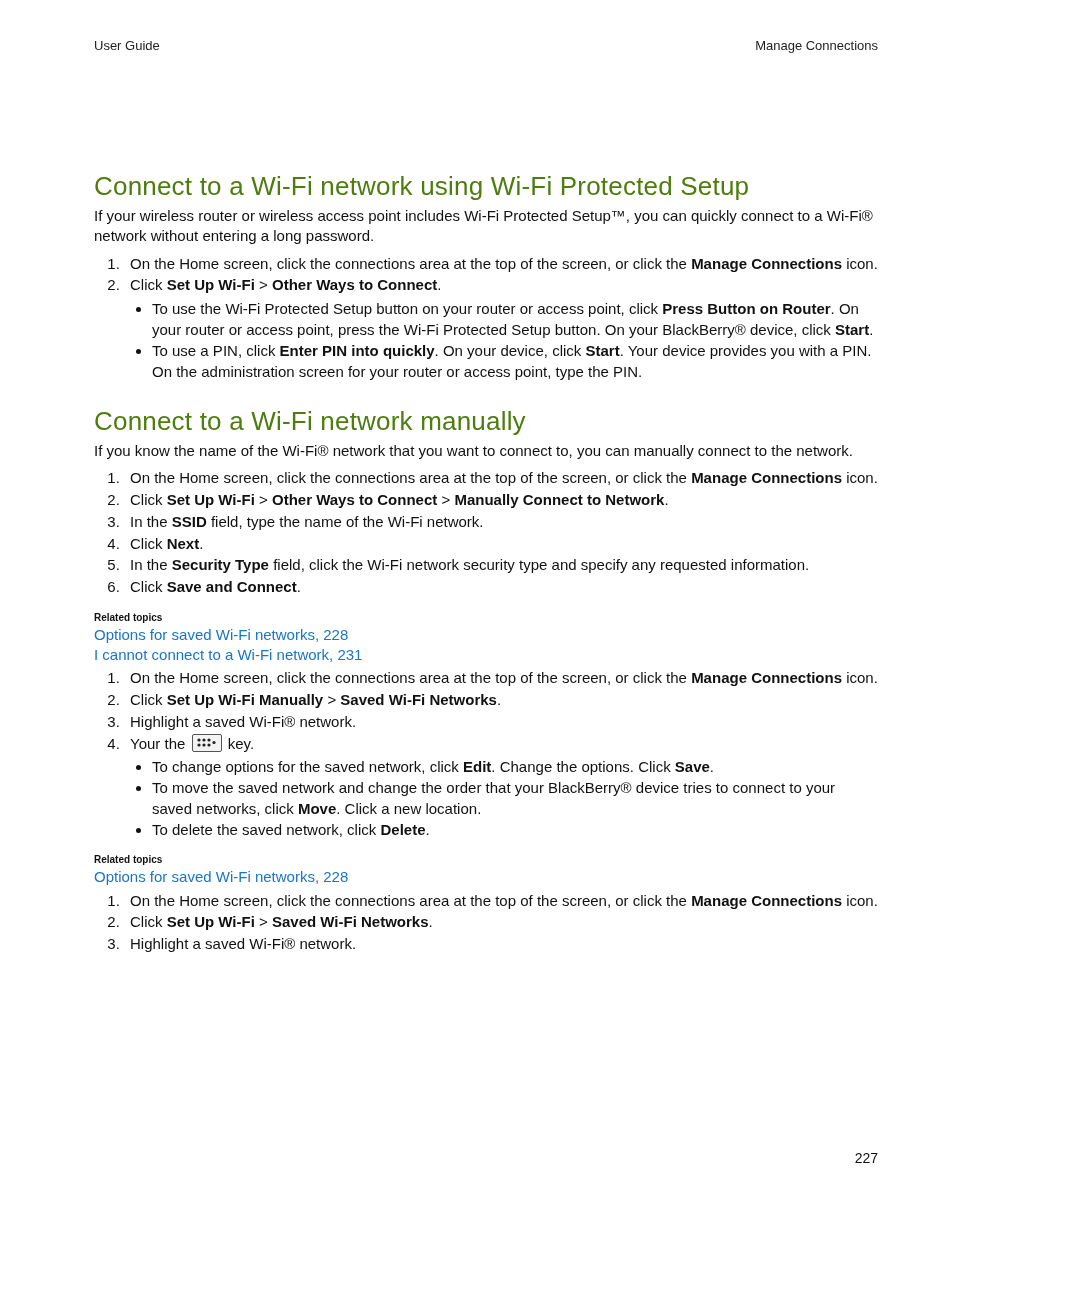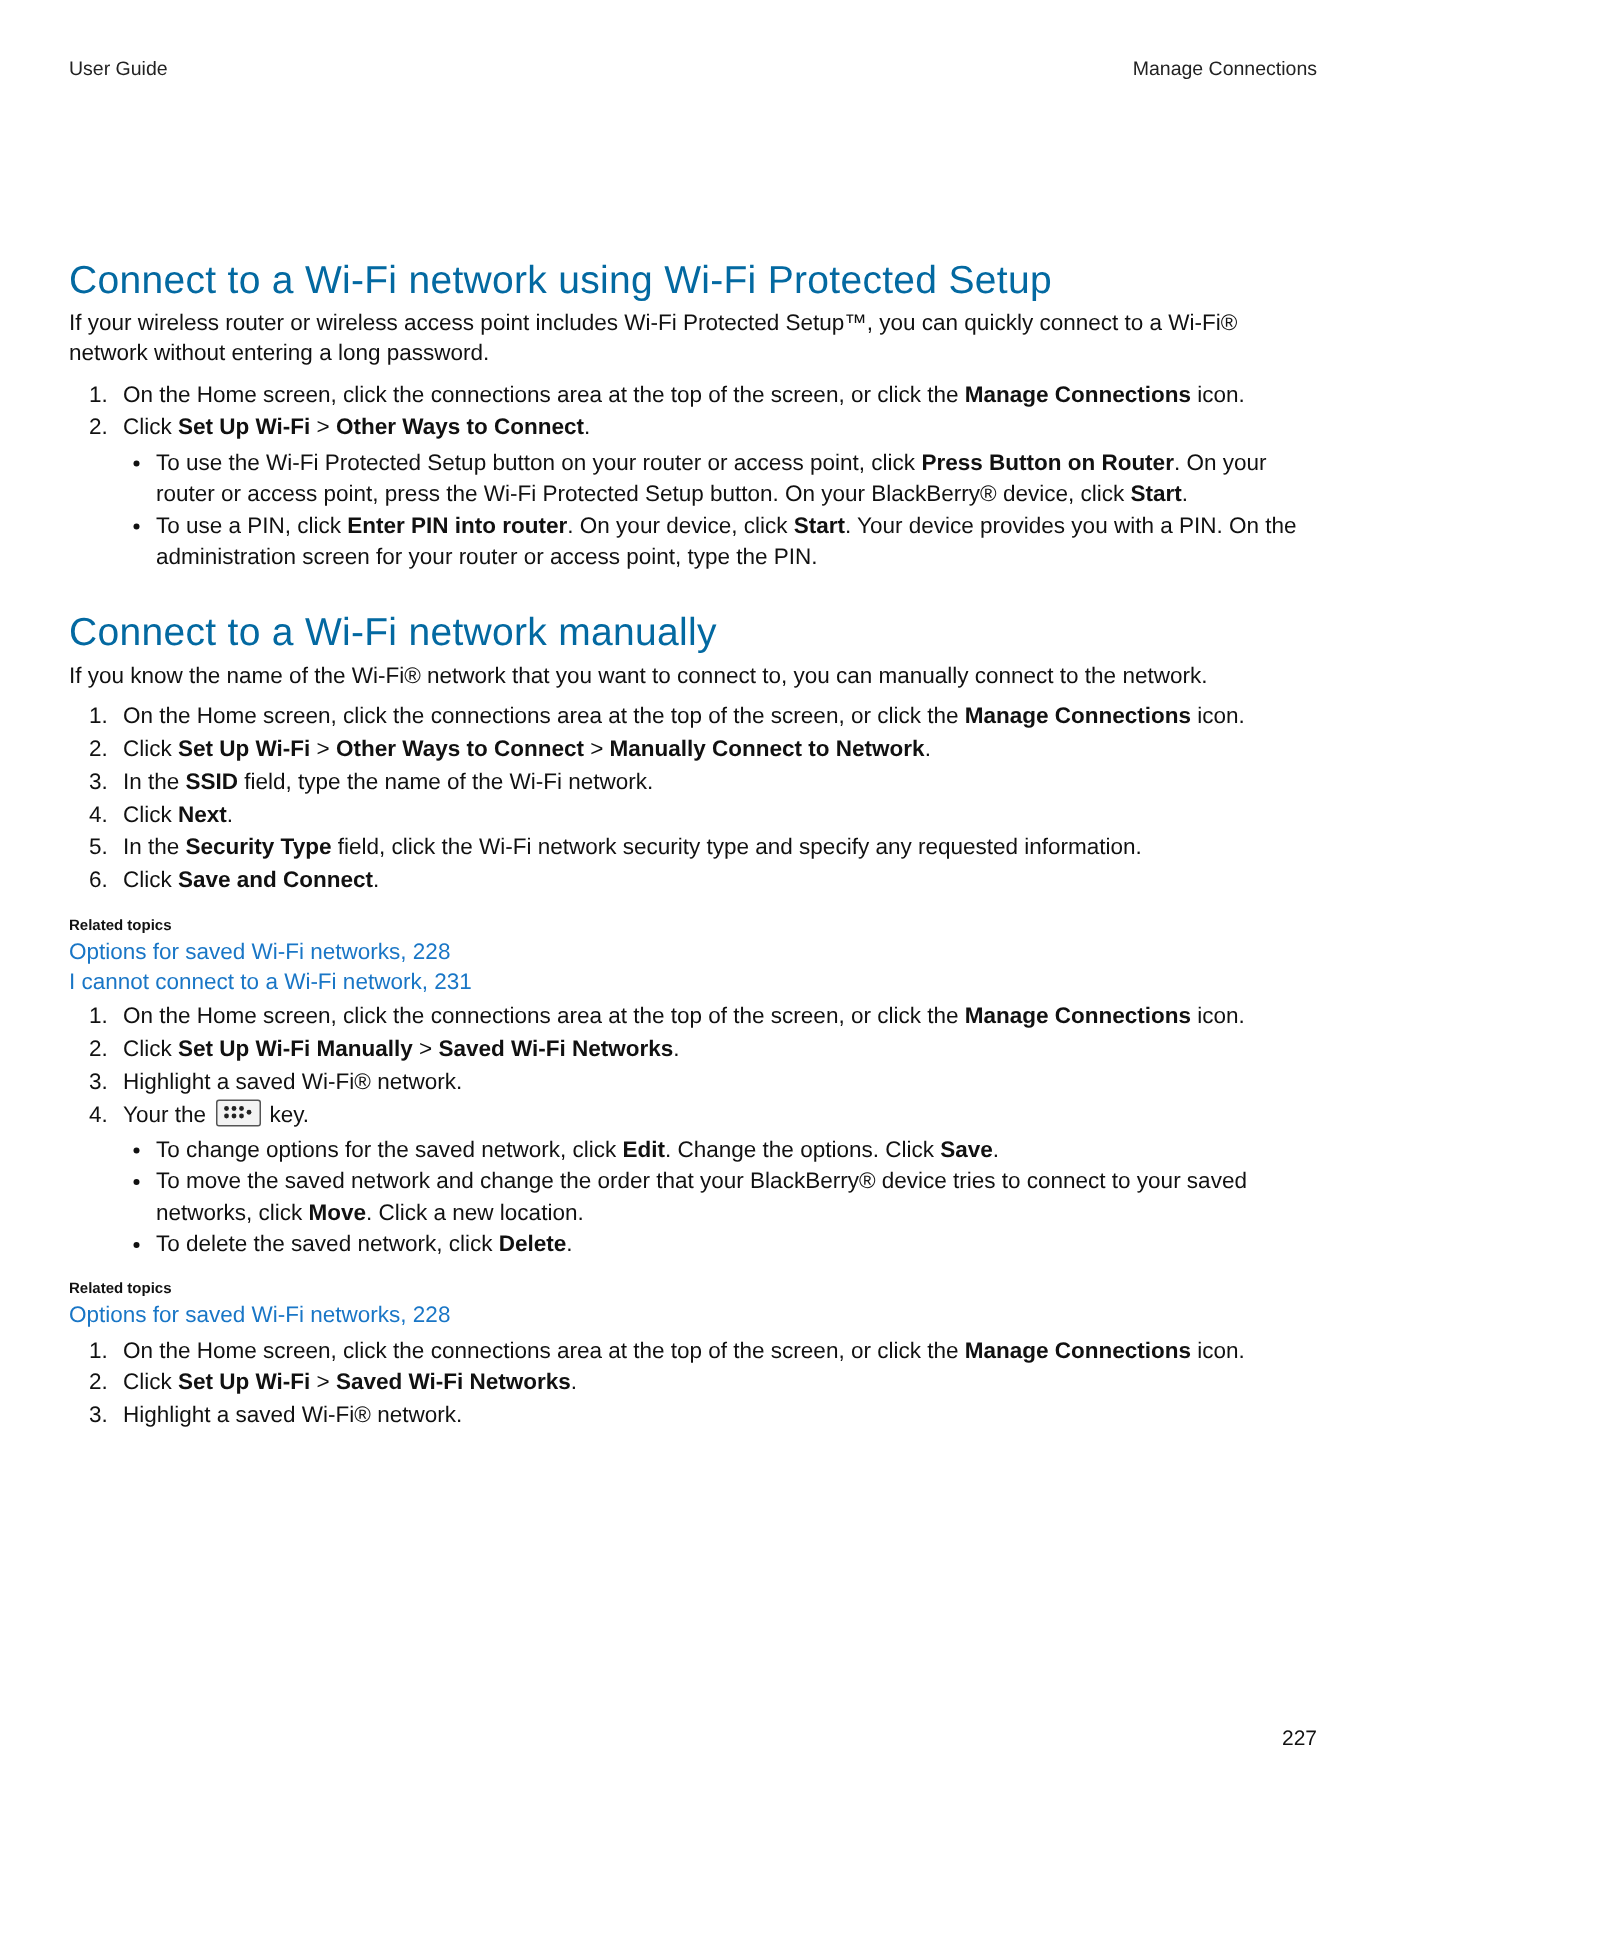--- a/index.html
+++ b/index.html
@@ -8,36 +8,36 @@
     font-family: "Segoe UI", "Helvetica Neue", Arial, sans-serif;
     font-size: 15px;
     color: #111;
     background: #fff;
     width: 1080px;
   }
   .page {
     box-sizing: border-box;
     width: 948px;
     min-height: 1296px;
-    padding: 38px 70px 40px 46px;
+    padding: 38px 70px 40px 94px;
     position: relative;
   }
   .hdr {
     display: flex;
     justify-content: space-between;
     font-size: 13px;
     color: #222;
     margin-bottom: 118px;
   }
   h2.section {
     font-family: "Trebuchet MS", "Segoe UI", Arial, sans-serif;
     font-weight: 400;
     font-size: 26px;
     letter-spacing: 0.2px;
-    color: #0369a1;
+    color: #4d7c0f;
     margin: 24px 0 4px 0;
   }
   p.intro {
     margin: 4px 0 6px 0;
     line-height: 1.35;
   }
   ol.steps {
     margin: 2px 0 4px 0;
     padding-left: 30px;
   }
@@ -102,21 +102,21 @@
     <li>
       <span>On the Home screen, click the connections area at the top of the screen, or click the </span><span class="bold">Manage Connections</span><span> icon.</span>
     </li>
     <li>
       <span>Click </span><span class="bold">Set Up Wi-Fi</span><span> &gt; </span><span class="bold">Other Ways to Connect</span><span>.</span>
       <ul class="sub">
         <li>
           <span>To use the Wi-Fi Protected Setup button on your router or access point, click </span><span class="bold">Press Button on Router</span><span>. On your router or access point, press the Wi-Fi Protected Setup button. On your BlackBerry® device, click </span><span class="bold">Start</span><span>.</span>
         </li>
         <li>
-          <span>To use a PIN, click </span><span class="bold">Enter PIN into router</span><span>. On your device, click </span><span class="bold">Start</span><span>. Your device provides you with a PIN. On the administration screen for your router or access point, type the PIN.</span>
+          <span>To use a PIN, click </span><span class="bold">Enter PIN into quickly</span><span>. On your device, click </span><span class="bold">Start</span><span>. Your device provides you with a PIN. On the administration screen for your router or access point, type the PIN.</span>
         </li>
       </ul>
     </li>
   </ol>
 
   <h2 class="section">Connect to a Wi-Fi network manually</h2>
   <p class="intro">If you know the name of the Wi-Fi® network that you want to connect to, you can manually connect to the network.</p>
   <ol class="steps">
     <li>
       <span>On the Home screen, click the connections area at the top of the screen, or click the </span><span class="bold">Manage Connections</span><span> icon.</span>

